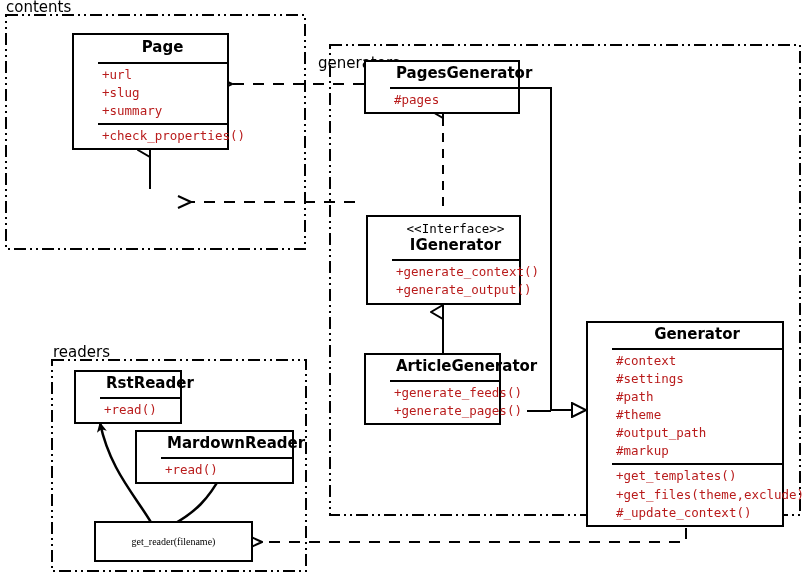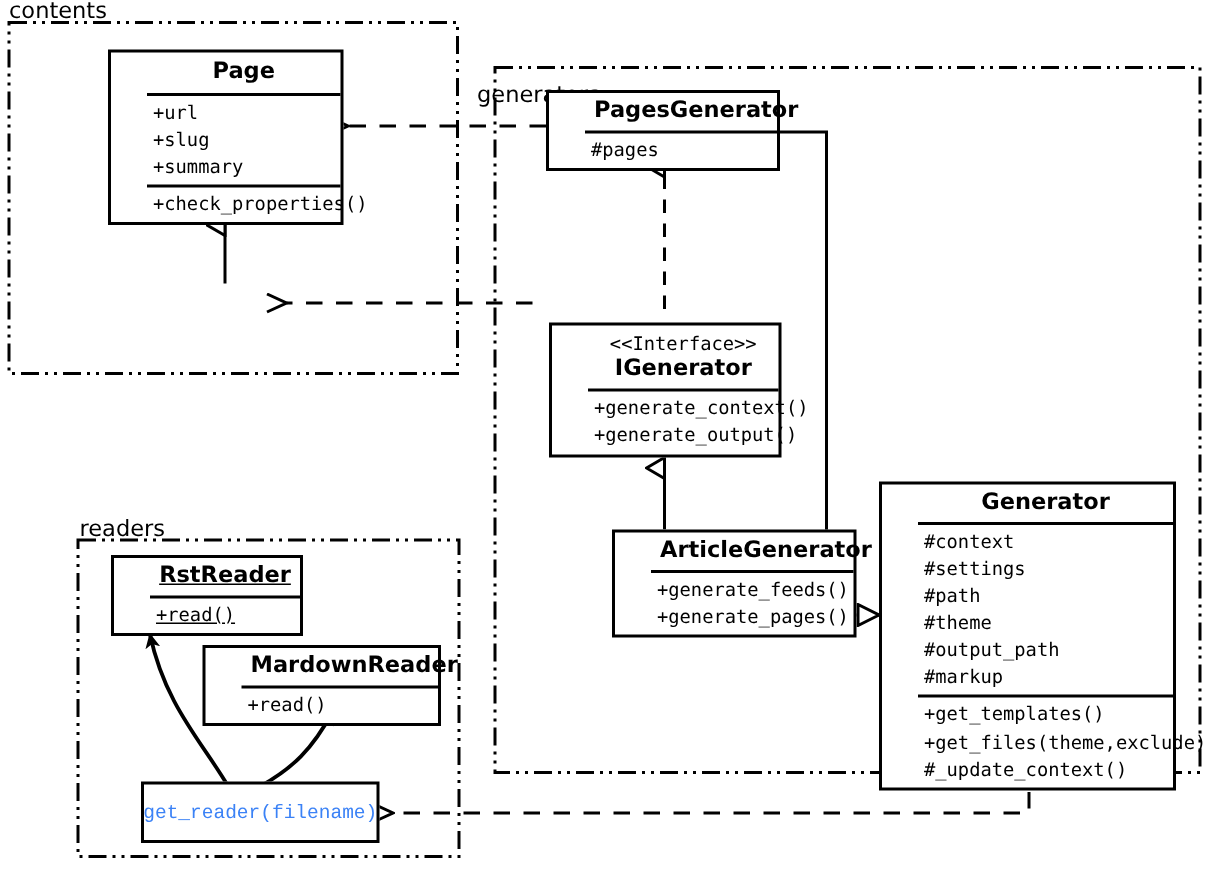--- a/index.html
+++ b/index.html
@@ -60,38 +60,38 @@
     line-height: 1.25;
   }
   .uml-compartment {
     box-sizing: border-box;
     border-top: 2px solid #000000;
     padding: 2px 4px 3px 4px;
   }
   .uml-item {
     font-family: "DejaVu Sans Mono", monospace;
     font-size: 12.5px;
-    color: #000000;
+    color: #b91c1c;
     line-height: 1.45;
     white-space: nowrap;
   }
   .plain-box {
     position: absolute;
     box-sizing: border-box;
     border: 2px solid #000000;
     background: #ffffff;
     display: flex;
     align-items: center;
     justify-content: center;
     z-index: 5;
   }
   .plain-box span {
-    font-family: Liberation Mono, monospace;
-    font-size: 13px;
-    color: #3b82f6;
+    font-family: Liberation Serif, serif;
+    font-size: 10px;
+    color: #000000;
     white-space: nowrap;
   }
   .name-compact {
     padding: 3px 6px 4px 6px;
     border-radius: 11px;
   }
 </style>
 </head>
 <body>
 
@@ -166,21 +166,21 @@
     <div class="uml-name">
       <span class="uml-stereo">&lt;&lt;Interface&gt;&gt;</span>
       <span>IGenerator</span>
     </div>
     <div class="uml-compartment">
       <div class="uml-item">+generate_context()</div>
       <div class="uml-item">+generate_output()</div>
     </div>
   </div>
 
-  <div class="uml-class" style="left:364px; top:353px; width:163px;margin-left:44px;">
+  <div class="uml-class" style="left:364px; top:353px; width:137px;">
     <div class="uml-name name-compact">ArticleGenerator</div>
     <div class="uml-compartment">
       <div class="uml-item">+generate_feeds()</div>
       <div class="uml-item">+generate_pages()</div>
     </div>
   </div>
 
   <div class="uml-class" style="left:586px; top:321px; width:198px;">
     <div class="uml-name name-compact">Generator</div>
     <div class="uml-compartment">
@@ -191,21 +191,21 @@
       <div class="uml-item">#output_path</div>
       <div class="uml-item">#markup</div>
     </div>
     <div class="uml-compartment">
       <div class="uml-item">+get_templates()</div>
       <div class="uml-item">+get_files(theme,exclude)</div>
       <div class="uml-item">#_update_context()</div>
     </div>
   </div>
 
-  <div class="uml-class" style="left:74px; top:370px; width:128px;text-decoration:underline;">
+  <div class="uml-class" style="left:74px; top:370px; width:108px;">
     <div class="uml-name name-compact">RstReader</div>
     <div class="uml-compartment">
       <div class="uml-item">+read()</div>
     </div>
   </div>
 
   <div class="uml-class" style="left:135px; top:430px; width:159px;">
     <div class="uml-name name-compact">MardownReader</div>
     <div class="uml-compartment">
       <div class="uml-item">+read()</div>

